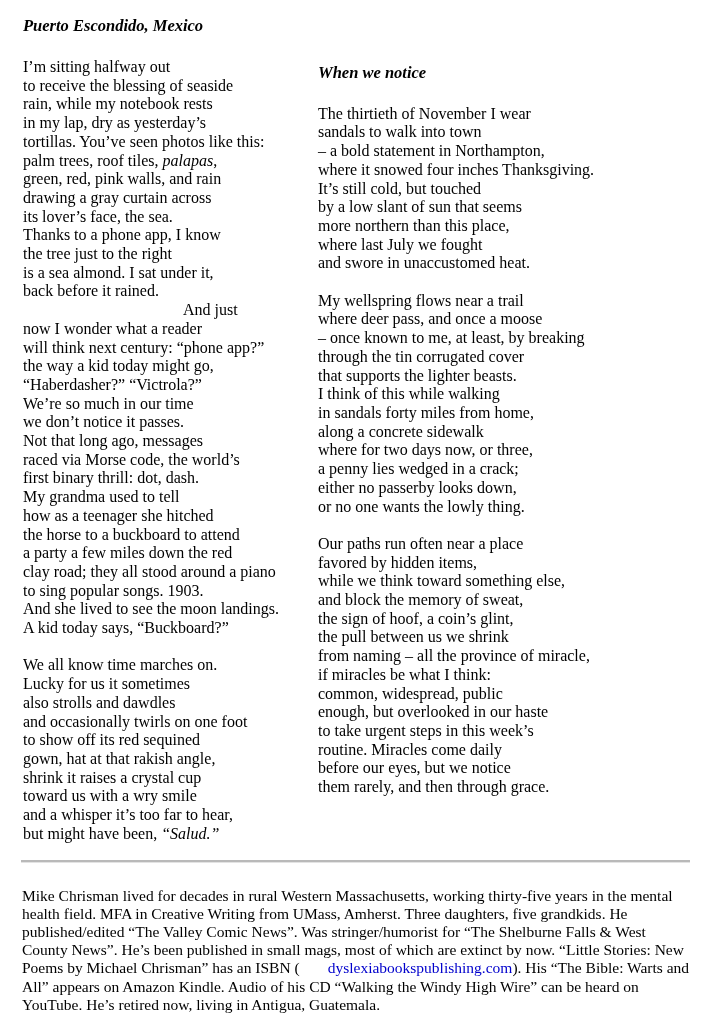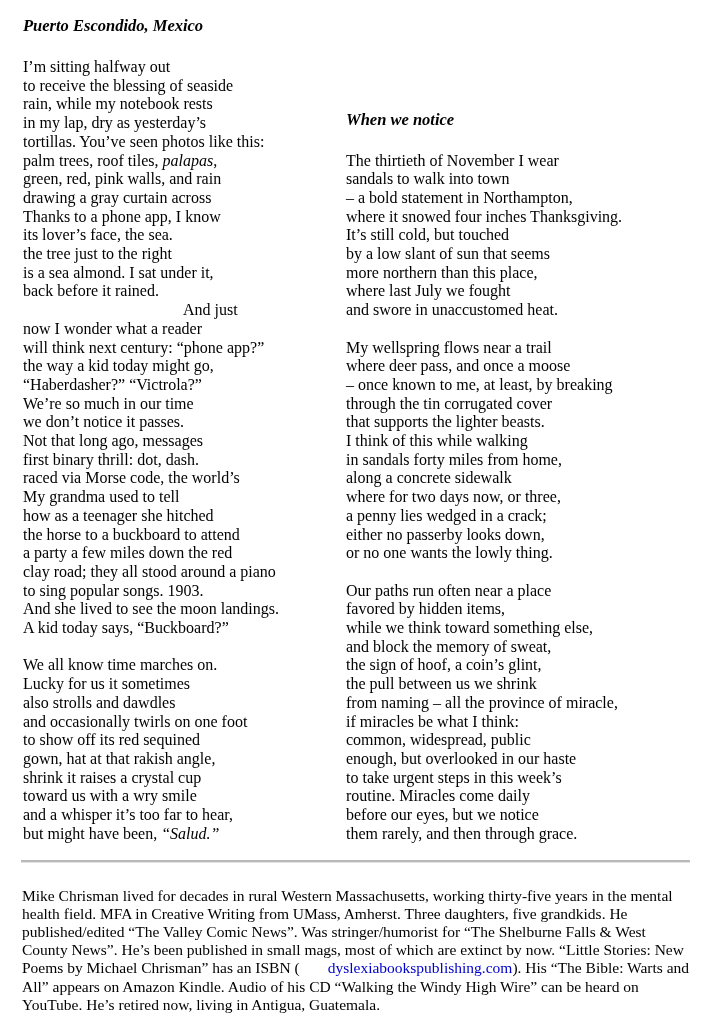--- a/index.html
+++ b/index.html
@@ -16,22 +16,21 @@
   }
   .page {
     box-sizing: border-box;
     width: 711px;
     height: 1024px;
     padding: 16px 20px 0 23px;
     position: relative;
   }
   .poem-columns {
     display: flex;
-    align-items: flex-end;
-    gap: 28px;
+    align-items: center;
   }
   .poem-left {
     flex: 0 0 295px;
     width: 295px;
   }
   .poem-right {
     flex: 1 1 auto;
   }
   .poem-title {
     font-size: 16.5px;
@@ -86,35 +85,35 @@
       <div class="stanzas">
           <div class="stanza">
             <div class="poem-line">I’m sitting halfway out</div>
             <div class="poem-line">to receive the blessing of seaside</div>
             <div class="poem-line">rain, while my notebook rests</div>
             <div class="poem-line">in my lap, dry as yesterday’s</div>
             <div class="poem-line">tortillas. You’ve seen photos like this:</div>
             <div class="poem-line"><span>palm trees, roof tiles, </span><span class="italic">palapas</span><span>,</span></div>
             <div class="poem-line">green, red, pink walls, and rain</div>
             <div class="poem-line">drawing a gray curtain across</div>
+            <div class="poem-line">its lover’s face, the sea.</div>
             <div class="poem-line">Thanks to a phone app, I know</div>
-            <div class="poem-line">its lover’s face, the sea.</div>
             <div class="poem-line">the tree just to the right</div>
             <div class="poem-line">is a sea almond. I sat under it,</div>
             <div class="poem-line">back before it rained.</div>
             <div class="poem-line indented"><span>And just</span></div>
             <div class="poem-line">now I wonder what a reader</div>
             <div class="poem-line">will think next century: “phone app?”</div>
             <div class="poem-line">the way a kid today might go,</div>
             <div class="poem-line">“Haberdasher?” “Victrola?”</div>
             <div class="poem-line">We’re so much in our time</div>
             <div class="poem-line">we don’t notice it passes.</div>
             <div class="poem-line">Not that long ago, messages</div>
+            <div class="poem-line">raced via Morse code, the world’s</div>
             <div class="poem-line">first binary thrill: dot, dash.</div>
-            <div class="poem-line">raced via Morse code, the world’s</div>
             <div class="poem-line">My grandma used to tell</div>
             <div class="poem-line">how as a teenager she hitched</div>
             <div class="poem-line">the horse to a buckboard to attend</div>
             <div class="poem-line">a party a few miles down the red</div>
             <div class="poem-line">clay road; they all stood around a piano</div>
             <div class="poem-line">to sing popular songs. 1903.</div>
             <div class="poem-line">And she lived to see the moon landings.</div>
             <div class="poem-line">A kid today says, “Buckboard?”</div>
           </div>
           <div class="stanza">

